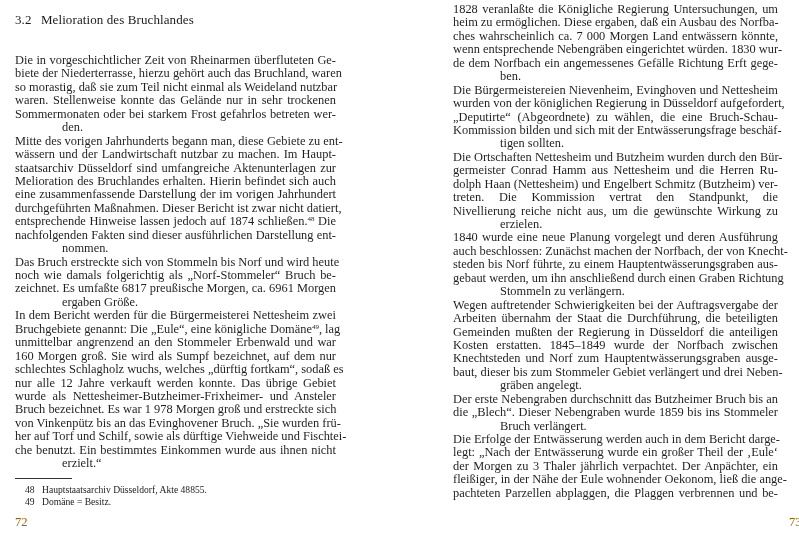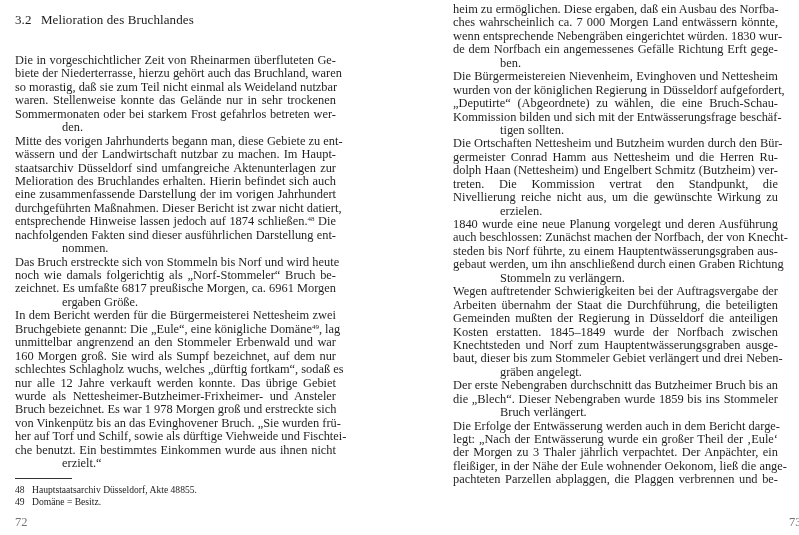--- a/index.html
+++ b/index.html
@@ -73,35 +73,35 @@
   .footnote-rule {
     position: absolute;
     left: 15px;
     top: 478px;
     width: 57px;
     height: 0;
     border-top: 1px solid #333;
   }
   .footnotes {
     position: absolute;
-    left: 15px;
+    left: 25px;
     top: 484px;
     font-size: 9.6px;
     line-height: 11.5px;
     color: #222;
   }
   .footnote { white-space: nowrap; }
   .footnote .fn-num { display: inline-block; width: 17px; }
 
   .page-number {
     position: absolute;
     top: 515px;
     font-size: 12.5px;
     line-height: 14px;
-    color: #737373;
+    color: #a16207;
   }
   .page-number.left { left: 15px; }
   .page-number.right { left: 364px; margin-left: 25px; }
 </style>
 </head>
 <body>
 
 <div class="page page-left">
   <div class="heading">
     <span class="num">3.2</span>
@@ -150,20 +150,21 @@
     <div class="footnote">
       <span class="fn-num">49</span><span>Domäne = Besitz.</span>
     </div>
   </div>
 
   <div class="page-number left">72</div>
 </div>
 
 <div class="page page-right">
   <div class="body-text body-right">
+    <span class="line">1828 veranlaßte die Königliche Regierung Untersuchungen, um</span>
     <span class="line">heim zu ermöglichen. Diese ergaben, daß ein Ausbau des Norfba-</span>
     <span class="line">ches wahrscheinlich ca. 7 000 Morgen Land entwässern könnte,</span>
     <span class="line">wenn entsprechende Nebengräben eingerichtet würden. 1830 wur-</span>
     <span class="line">de dem Norfbach ein angemessenes Gefälle Richtung Erft gege-</span>
     <span class="line last">ben.</span>
     <span class="line">Die Bürgermeistereien Nievenheim, Evinghoven und Nettesheim</span>
     <span class="line">wurden von der königlichen Regierung in Düsseldorf aufgefordert,</span>
     <span class="line">„Deputirte“ (Abgeordnete) zu wählen, die eine Bruch-Schau-</span>
     <span class="line">Kommission bilden und sich mit der Entwässerungsfrage beschäf-</span>
     <span class="line last">tigen sollten.</span>

